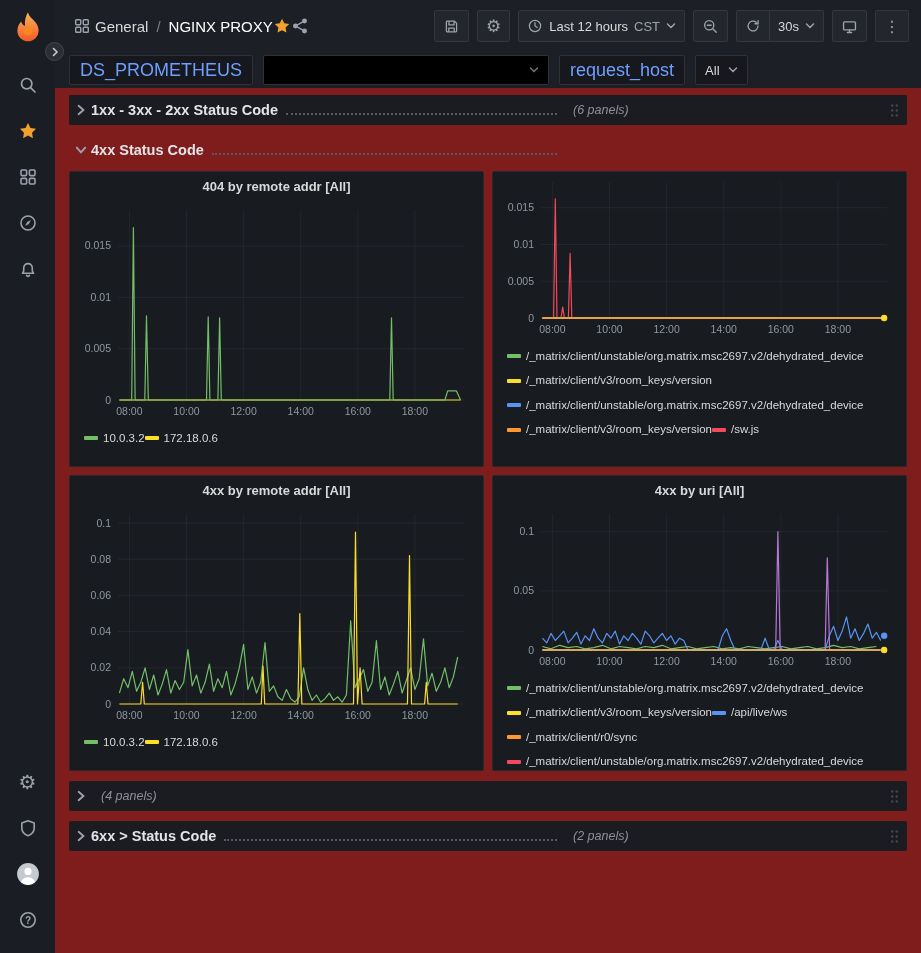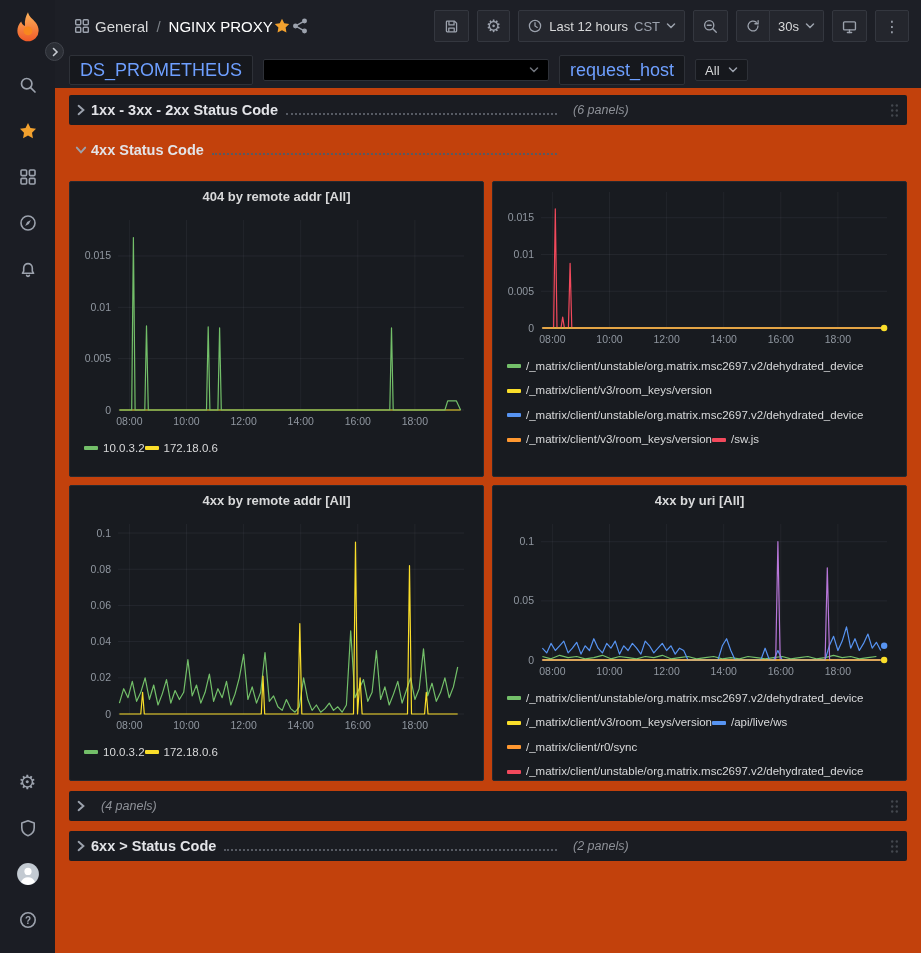--- a/index.html
+++ b/index.html
@@ -34,29 +34,29 @@
   .refresh-group { display:flex; }
   .refresh-group .tb-btn:first-child { border-radius:2px 0 0 2px; }
   .refresh-group .tb-btn:last-child { border-left:none; border-radius:0 2px 2px 0; }
   .kebab-txt { font-size:16px; color:#9ca2ad; font-family:"DejaVu Sans", sans-serif; }
 
   
   .subbar { height:36px; background:#1d1f26; display:flex; align-items:center; gap:10px; padding:0 14px; flex-shrink:0; }
   .var-chip { height:30px; display:inline-flex; align-items:center; padding:0 10px; background:#16181d; border:1px solid #2e3138;
     border-radius:2px; font-size:18px; font-weight:500; }
   .var-chip.label { color:#6e9fff; }
-  .var-value { height:22px; display:inline-flex; align-items:center; justify-content:space-between; gap:8px; padding:0 9px;
+  .var-value { height:30px; display:inline-flex; align-items:center; justify-content:space-between; gap:8px; padding:0 9px;
     background:#16181d; border:1px solid #2e3138; border-radius:2px; font-size:13px; color:#d8d9da; cursor:pointer; }
   .var-value.redacted { width:286px; background:#000000; }
 
   
-  .content { flex:1; background:#c2410c; padding:7px 14px; overflow:hidden; }
+  .content { flex:1; background:#7f1d1d; padding:7px 14px; overflow:hidden; }
   .row-strip { height:30px; display:flex; align-items:center; padding:0 8px 0 6px; margin-bottom:10px;
     background:#1a1c22; border-radius:2px; cursor:pointer; }
-  .row-strip.expanded { background:transparent; margin-bottom:16px;text-align:center; }
+  .row-strip.expanded { background:transparent; margin-bottom:6px;text-align:center; }
   .row-chevron { display:inline-flex; color:#9ca2ad; margin-right:4px; }
   .row-chevron.down svg { transform:rotate(90deg); }
   .row-title-wrap { display:flex; align-items:flex-end; width:472px; }
   .row-title { font-weight:700; font-size:14.5px; color:#e3e4e8; white-space:nowrap; margin-right:6px; }
   .dots { flex:1; border-bottom:2px dotted #565a63; height:11px; margin:0 6px 3px 2px; }
   .row-count { font-style:italic; color:#8d9097; font-size:12.5px; margin-left:10px; white-space:nowrap; }
   .drag-handle { margin-left:auto; display:inline-flex; cursor:grab; opacity:.8; }
 
   .panel-grid { display:grid; grid-template-columns:1fr 1fr; gap:8px; margin:2px 0 10px; }
   .panel { background:#181b20; border:1px solid #26292f; border-radius:2px; height:296px; display:flex; flex-direction:column; overflow:hidden; }

